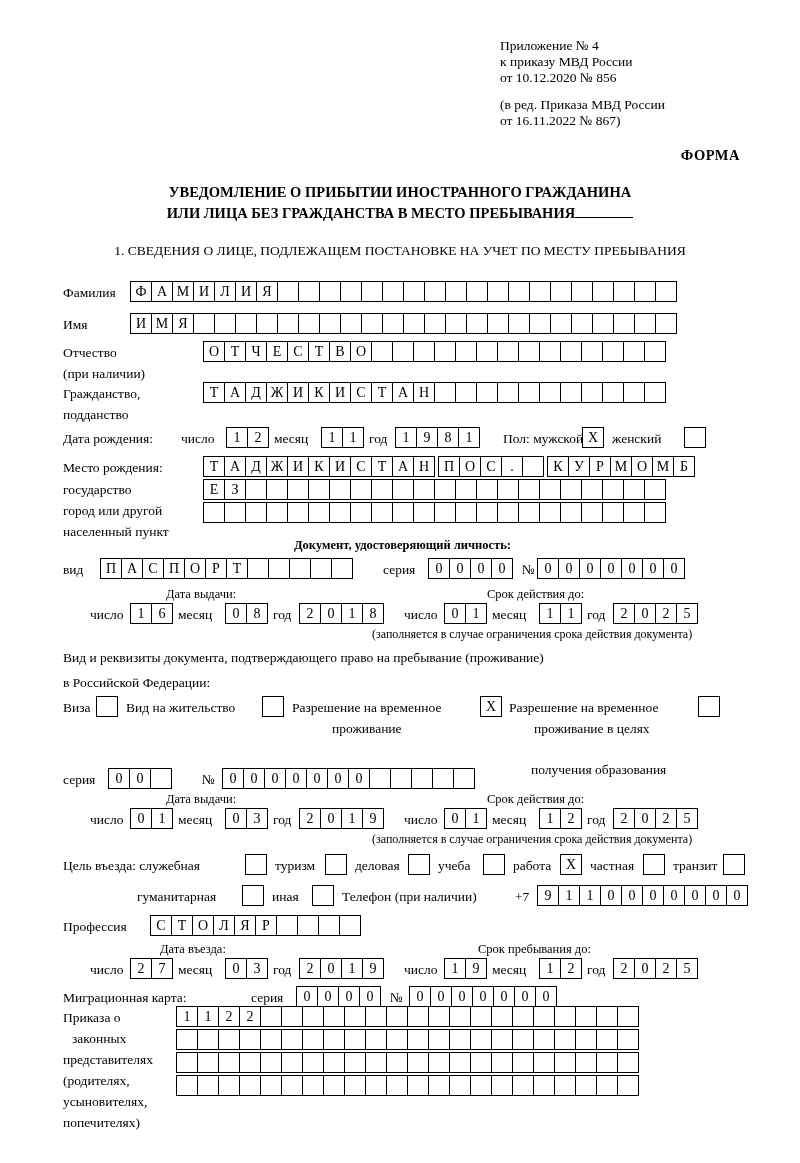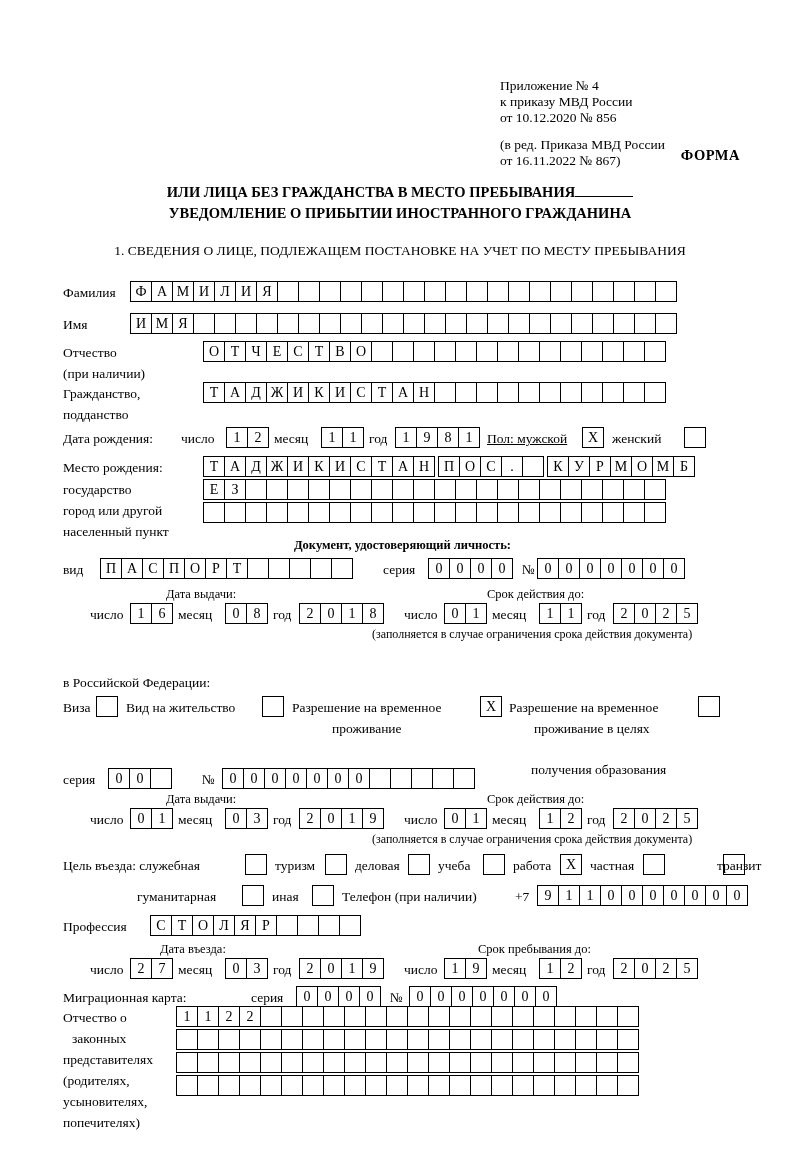--- a/index.html
+++ b/index.html
@@ -24,21 +24,20 @@
   }
   
   .hdr {
     position: absolute;
     top: 38px;
     right: 60px;
     width: 240px;
     font-size: 13.5px;
     line-height: 16px;
     text-align: left;
-    margin-top: 40px;
   }
   .hdr .grp2 { margin-top: 11px; }
   .form-word {
     position: absolute;
     top: 147px;
     right: 60px;
     font-weight: bold;
     font-size: 14.5px;
     letter-spacing: 0.5px;
   }
@@ -120,22 +119,22 @@
     <div>Приложение № 4</div>
     <div>к приказу МВД России</div>
     <div>от 10.12.2020 № 856</div>
     <div class="grp2">(в ред. Приказа МВД России</div>
     <div>от 16.11.2022 № 867)</div>
   </div>
 
   <div class="form-word">ФОРМА</div>
 
   <div class="title">
+    <div>УВЕДОМЛЕНИЕ О ПРИБЫТИИ ИНОСТРАННОГО ГРАЖДАНИНА</div>
     <div><span>ИЛИ ЛИЦА БЕЗ ГРАЖДАНСТВА В МЕСТО ПРЕБЫВАНИЯ</span><span class="ul"></span></div>
-    <div>УВЕДОМЛЕНИЕ О ПРИБЫТИИ ИНОСТРАННОГО ГРАЖДАНИНА</div>
   </div>
 
   <div class="section1">1. СВЕДЕНИЯ О ЛИЦЕ, ПОДЛЕЖАЩЕМ ПОСТАНОВКЕ НА УЧЕТ ПО МЕСТУ ПРЕБЫВАНИЯ</div>
 
   <div class="t" style="top:285px; left:63px;">Фамилия</div>
   <div class="cells" id="surname-cells" style="top:281px; left:130px;">
       <div class="cell">Ф</div>
       <div class="cell">А</div>
       <div class="cell">М</div>
       <div class="cell">И</div>
@@ -258,21 +257,21 @@
       <div class="cell">1</div>
       <div class="cell">1</div>
     </div>
   <div class="t" style="top:431px; left:369px;">год</div>
   <div class="cells" id="birth-year" style="top:427px; left:395px;">
       <div class="cell">1</div>
       <div class="cell">9</div>
       <div class="cell">8</div>
       <div class="cell">1</div>
     </div>
-  <div class="t" style="top:431px; left:487px;text-decoration:underline;">Пол: мужской</div>
+  <div class="t" style="top:431px; left:503px;">Пол: мужской</div>
   <div class="box" style="top:427px; left:582px;">X</div>
   <div class="t" style="top:431px; left:612px;">женский</div>
   <div class="box" style="top:427px; left:684px;"></div>
 
   <div class="t" style="top:460px; left:63px;">Место рождения:</div>
   <div class="t" style="top:482px; left:63px;">государство</div>
   <div class="t" style="top:503px; left:63px;">город или другой</div>
   <div class="t" style="top:524px; left:63px;">населенный пункт</div>
   <div class="cells" id="birthplace-row1" style="top:456px; left:203px;">
       <div class="cell">Т</div>
@@ -413,20 +412,21 @@
     </div>
   <div class="t" style="top:607px; left:587px;">год</div>
   <div class="cells" id="doc-valid-year" style="top:603px; left:613px;">
       <div class="cell">2</div>
       <div class="cell">0</div>
       <div class="cell">2</div>
       <div class="cell">5</div>
     </div>
   <div class="footnote" style="top:627px; left:372px;">(заполняется в случае ограничения срока действия документа)</div>
 
+  <div class="t" style="top:650px; left:63px;">Вид и реквизиты документа, подтверждающего право на пребывание (проживание)</div>
   <div class="t" style="top:675px; left:63px;">в Российской Федерации:</div>
 
   <div class="t" style="top:700px; left:63px;">Виза</div>
   <div class="box" style="top:696px; left:96px;"></div>
   <div class="t" style="top:700px; left:126px;">Вид на жительство</div>
   <div class="box" style="top:696px; left:262px;"></div>
   <div class="t" style="top:700px; left:292px;">Разрешение на временное</div>
   <div class="t" style="top:721px; left:332px;">проживание</div>
   <div class="box" style="top:696px; left:480px;">X</div>
   <div class="t" style="top:700px; left:509px;">Разрешение на временное</div>
@@ -499,21 +499,21 @@
   <div class="t" style="top:858px; left:275px;">туризм</div>
   <div class="box" style="top:854px; left:325px;"></div>
   <div class="t" style="top:858px; left:355px;">деловая</div>
   <div class="box" style="top:854px; left:408px;"></div>
   <div class="t" style="top:858px; left:438px;">учеба</div>
   <div class="box" style="top:854px; left:483px;"></div>
   <div class="t" style="top:858px; left:513px;">работа</div>
   <div class="box" style="top:854px; left:560px;">X</div>
   <div class="t" style="top:858px; left:590px;">частная</div>
   <div class="box" style="top:854px; left:643px;"></div>
-  <div class="t" style="top:858px; left:673px;margin-left:44px;">транзит</div>
+  <div class="t" style="top:858px; left:673px;">транзит</div>
   <div class="box" style="top:854px; left:723px;"></div>
 
   <div class="t" style="top:889px; left:137px;">гуманитарная</div>
   <div class="box" style="top:885px; left:242px;"></div>
   <div class="t" style="top:889px; left:272px;">иная</div>
   <div class="box" style="top:885px; left:312px;"></div>
   <div class="t" style="top:889px; left:342px;">Телефон (при наличии)</div>
   <div class="t" style="top:889px; left:515px;">+7</div>
   <div class="cells" id="phone-cells" style="top:885px; left:537px;">
       <div class="cell">9</div>
@@ -591,21 +591,21 @@
   <div class="cells" id="mc-number" style="top:986px; left:409px;">
       <div class="cell">0</div>
       <div class="cell">0</div>
       <div class="cell">0</div>
       <div class="cell">0</div>
       <div class="cell">0</div>
       <div class="cell">0</div>
       <div class="cell">0</div>
     </div>
 
-  <div class="t" style="top:1010px; left:63px;">Отчество о</div>
+  <div class="t" style="top:1010px; left:63px;">Приказа о</div>
   <div class="t" style="top:1031px; left:72px;">законных</div>
   <div class="t" style="top:1052px; left:63px;">представителях</div>
   <div class="t" style="top:1073px; left:63px;">(родителях,</div>
   <div class="t" style="top:1094px; left:63px;">усыновителях,</div>
   <div class="t" style="top:1115px; left:63px;">попечителях)</div>
   <div class="cells" id="legal-row1" style="top:1006px; left:176px;">
       <div class="cell">1</div>
       <div class="cell">1</div>
       <div class="cell">2</div>
       <div class="cell">2</div>

